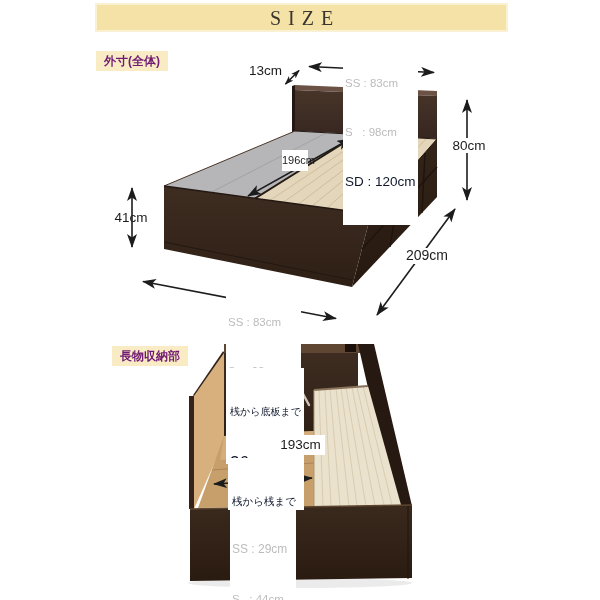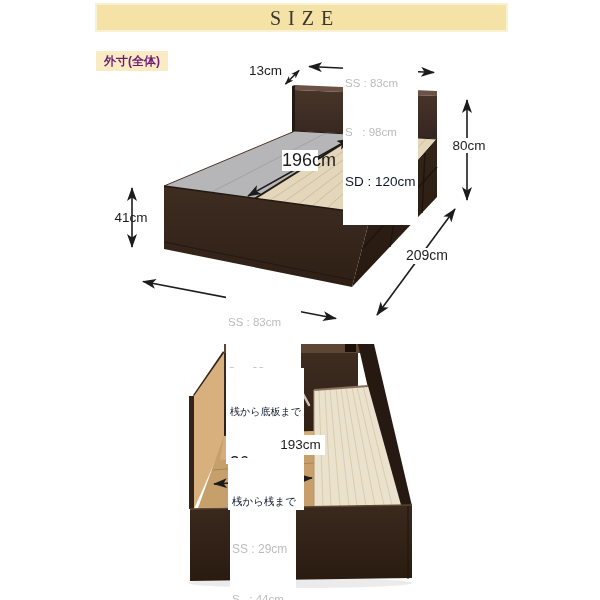--- a/index.html
+++ b/index.html
@@ -136,29 +136,30 @@
       <polygon points="260,438 253,426 267,426" fill="#ffffff"></polygon>
     </g>
     <polyline points="295,405 302,392 309,405" fill="none" stroke="#ccc4b6" stroke-width="2.5" stroke-linecap="round" stroke-linejoin="round"></polyline>
   </svg>
 
   <div class="hdr">
     <span class="hdr-title">SIZE</span>
   </div>
 
   <div class="seclbl" style="left:96px;top:51px;width:72px;">外寸(全体)</div>
+  <div class="seclbl" style="left:112px;top:346px;width:76px;">長物収納部</div>
 
   <div class="lbl wbg dimblock" style="left:343px;top:41px;padding:0 2px;">
     <span class="gray" style="font-size:11.5px;">SS : 83cm</span>
     <span class="gray" style="font-size:11.5px;">S   : 98cm</span>
     <span class="blk" style="font-size:13.5px;">SD : 120cm</span>
   </div>
   <div class="lbl" style="left:249px;top:63px;font-size:13.5px;">13cm</div>
   <div class="lbl wbg ctr" style="left:450px;top:138px;width:38px;font-size:13.5px;">80cm</div>
-  <div class="lbl wbg ctr" style="left:282px;top:150px;width:36px;font-size:18px;line-height:21px;height:21px;">196cm</div>
+  <div class="lbl wbg ctr" style="left:282px;top:150px;width:26px;font-size:11px;line-height:21px;height:21px;">196cm</div>
   <div class="lbl ctr" style="left:112px;top:210px;width:38px;font-size:13.5px;">41cm</div>
   <div class="lbl wbg ctr" style="left:396px;top:248px;width:62px;font-size:14px;">209cm</div>
   <div class="lbl wbg dimblock" style="left:226px;top:280px;padding:0 2px;">
     <span class="gray" style="font-size:11.5px;">SS : 83cm</span>
     <span class="gray" style="font-size:11.5px;">S   : 98cm</span>
     <span class="blk" style="font-size:13.5px;">SD : 120cm</span>
   </div>
 
   <div class="lbl wbg dimblock" style="left:228px;top:368px;width:72px;padding:2px 2px;">
     <span class="blk" style="font-size:10px;">桟から底板まで</span>

